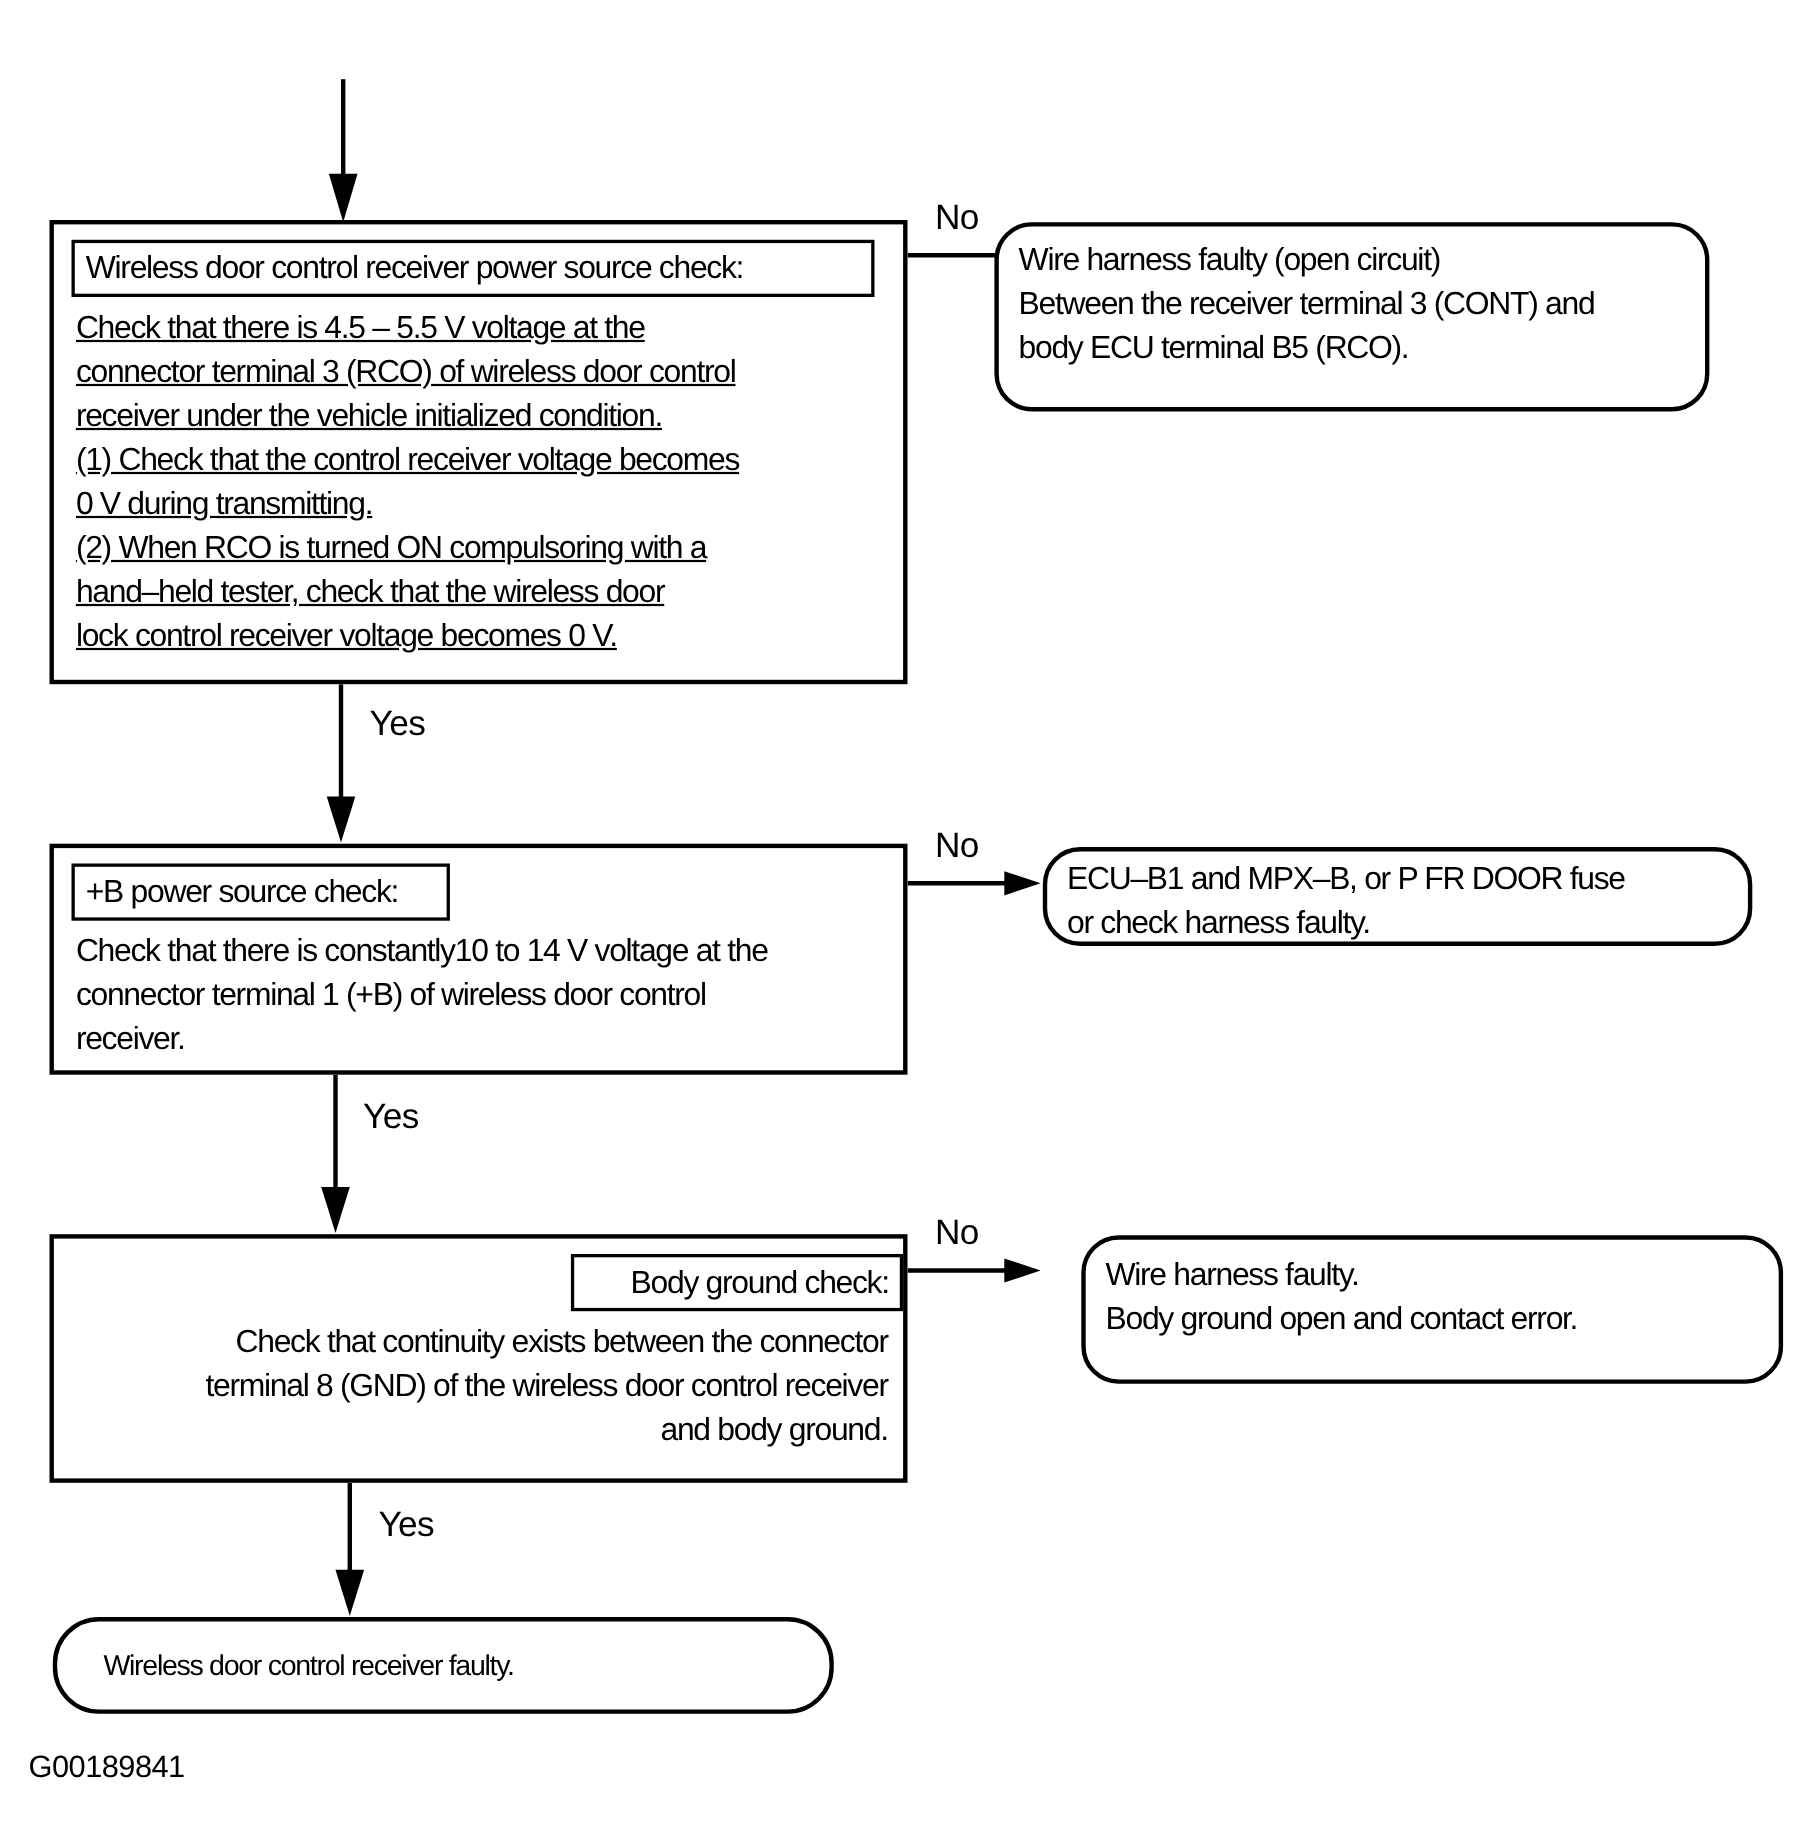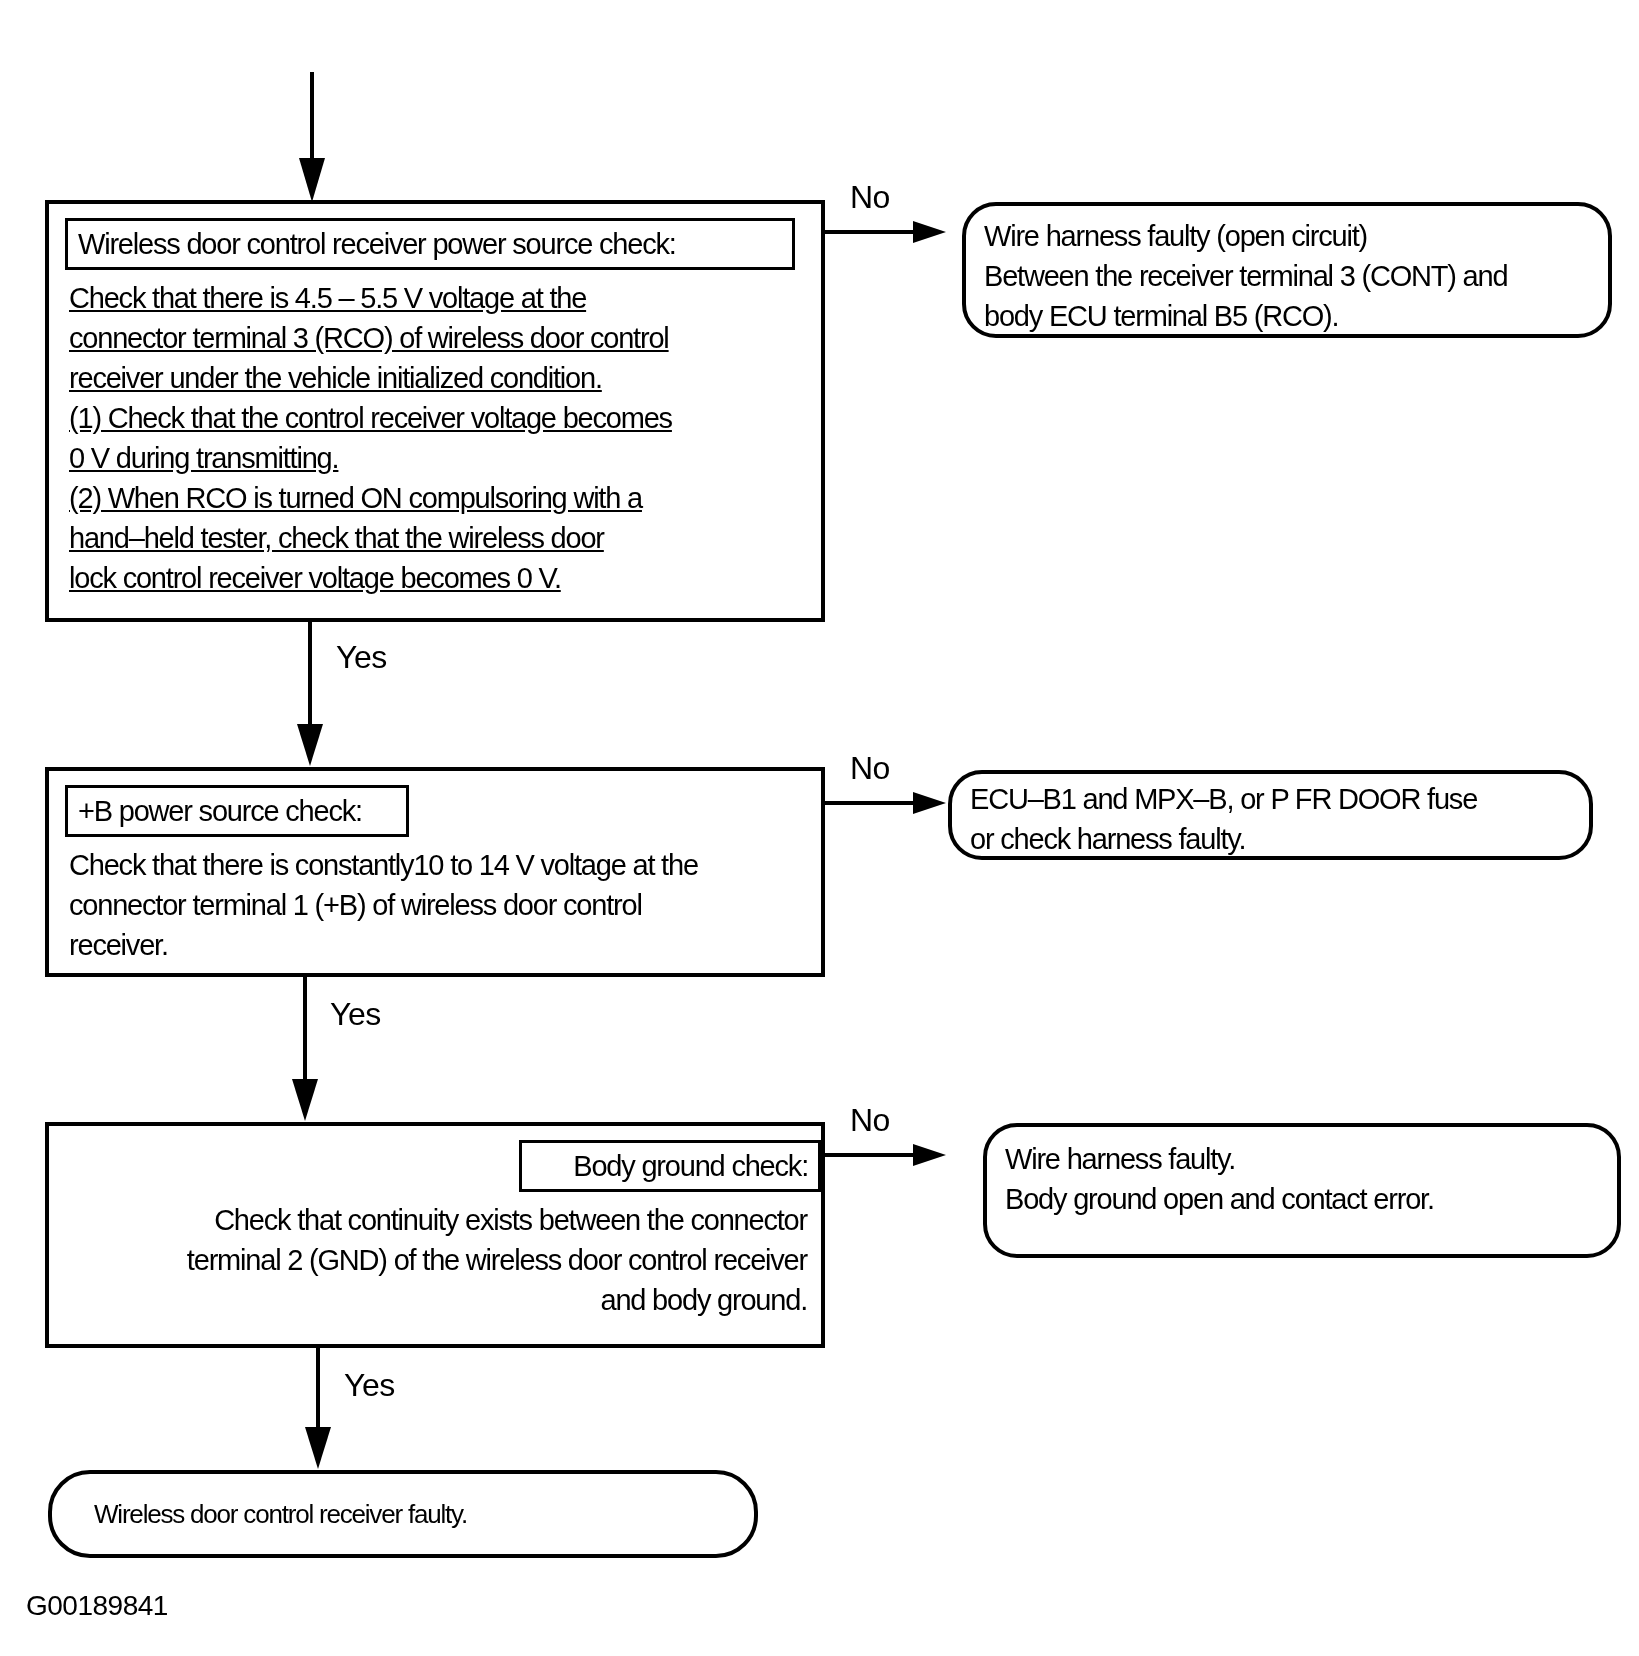--- a/index.html
+++ b/index.html
@@ -139,40 +139,40 @@
     <div class="step-body">Check that there is 4.5 – 5.5 V voltage at the
 connector terminal 3 (RCO) of wireless door control
 receiver under the vehicle initialized condition.
 (1) Check that the control receiver voltage becomes
 0 V during transmitting.
 (2) When RCO is turned ON compulsoring with a
 hand–held tester, check that the wireless door
 lock control receiver voltage becomes 0 V.</div>
   </div>
   <div class="branch-label" style="left:850px; top:180px;">No</div>
-  <div class="result-box" style="left:962px; top:202px; width:650px; height:136px;">Wire harness faulty (open circuit)
+  <div class="result-box" style="left:904px; top:202px; width:650px; height:172px;">Wire harness faulty (open circuit)
 Between the receiver terminal 3 (CONT) and
 body ECU terminal B5 (RCO).</div>
   <div class="branch-label" style="left:336px; top:640px;">Yes</div>
 
   <div class="step-box" style="top:767px; height:210px;">
     <div class="step-title" style="width:344px;">+B power source check:</div>
     <div class="step-body">Check that there is constantly10 to 14 V voltage at the
 connector terminal 1 (+B) of wireless door control
 receiver.</div>
   </div>
   <div class="branch-label" style="left:850px; top:751px;">No</div>
   <div class="result-box" style="left:948px; top:770px; width:645px; height:90px; padding-top:5px;">ECU–B1 and MPX–B, or P FR DOOR fuse
 or check harness faulty.</div>
   <div class="branch-label" style="left:330px; top:997px;">Yes</div>
 
   <div class="step-box" style="top:1122px; height:226px;text-align:right;">
     <div class="step-title" style="width:302px;">Body ground check:</div>
     <div class="step-body">Check that continuity exists between the connector
-terminal 2 (GND) of the wireless door control receiver
+terminal 8 (GND) of the wireless door control receiver
 and body ground.</div>
   </div>
   <div class="branch-label" style="left:850px; top:1103px;">No</div>
   <div class="result-box" style="left:948px; top:1123px; width:638px; height:135px; padding-top:12px;margin-left:35px;">Wire harness faulty.
 Body ground open and contact error.</div>
   <div class="branch-label" style="left:344px; top:1368px;">Yes</div>
 
   <div class="final-box">
     <span>Wireless door control receiver faulty.</span>
   </div>

